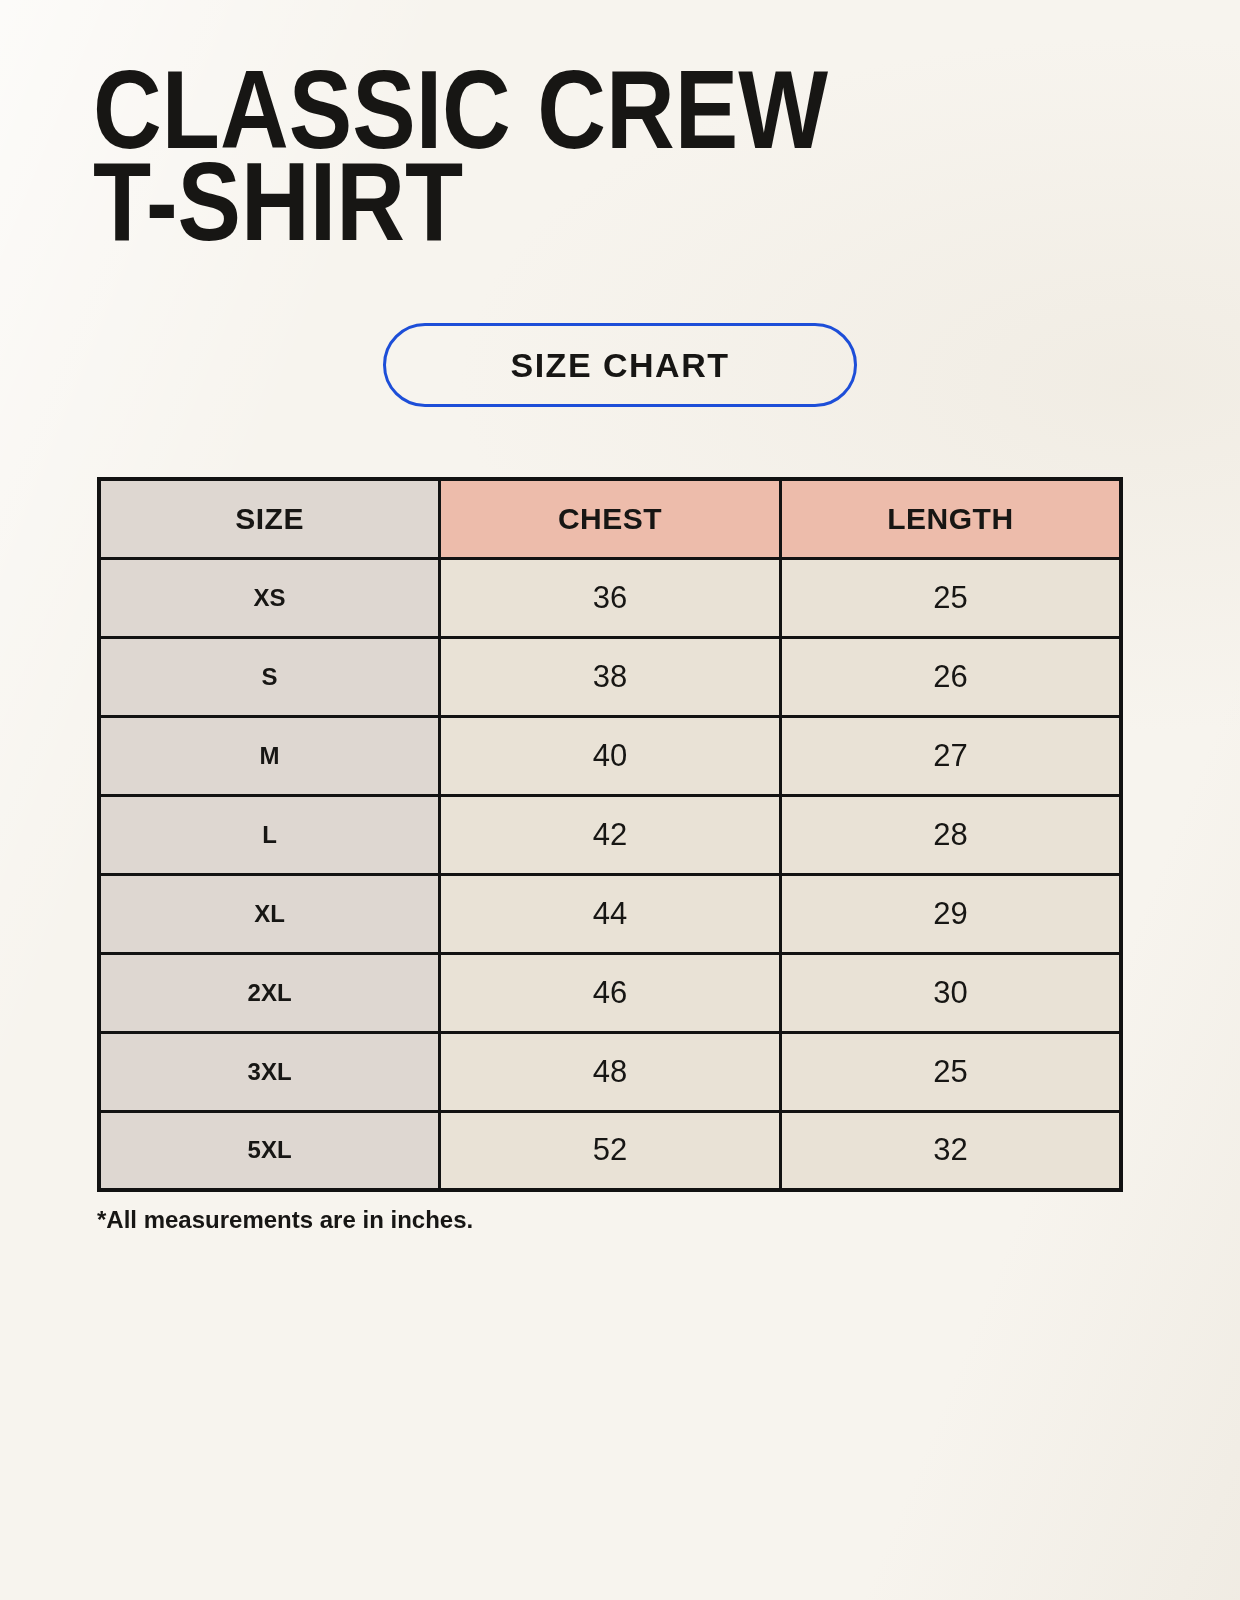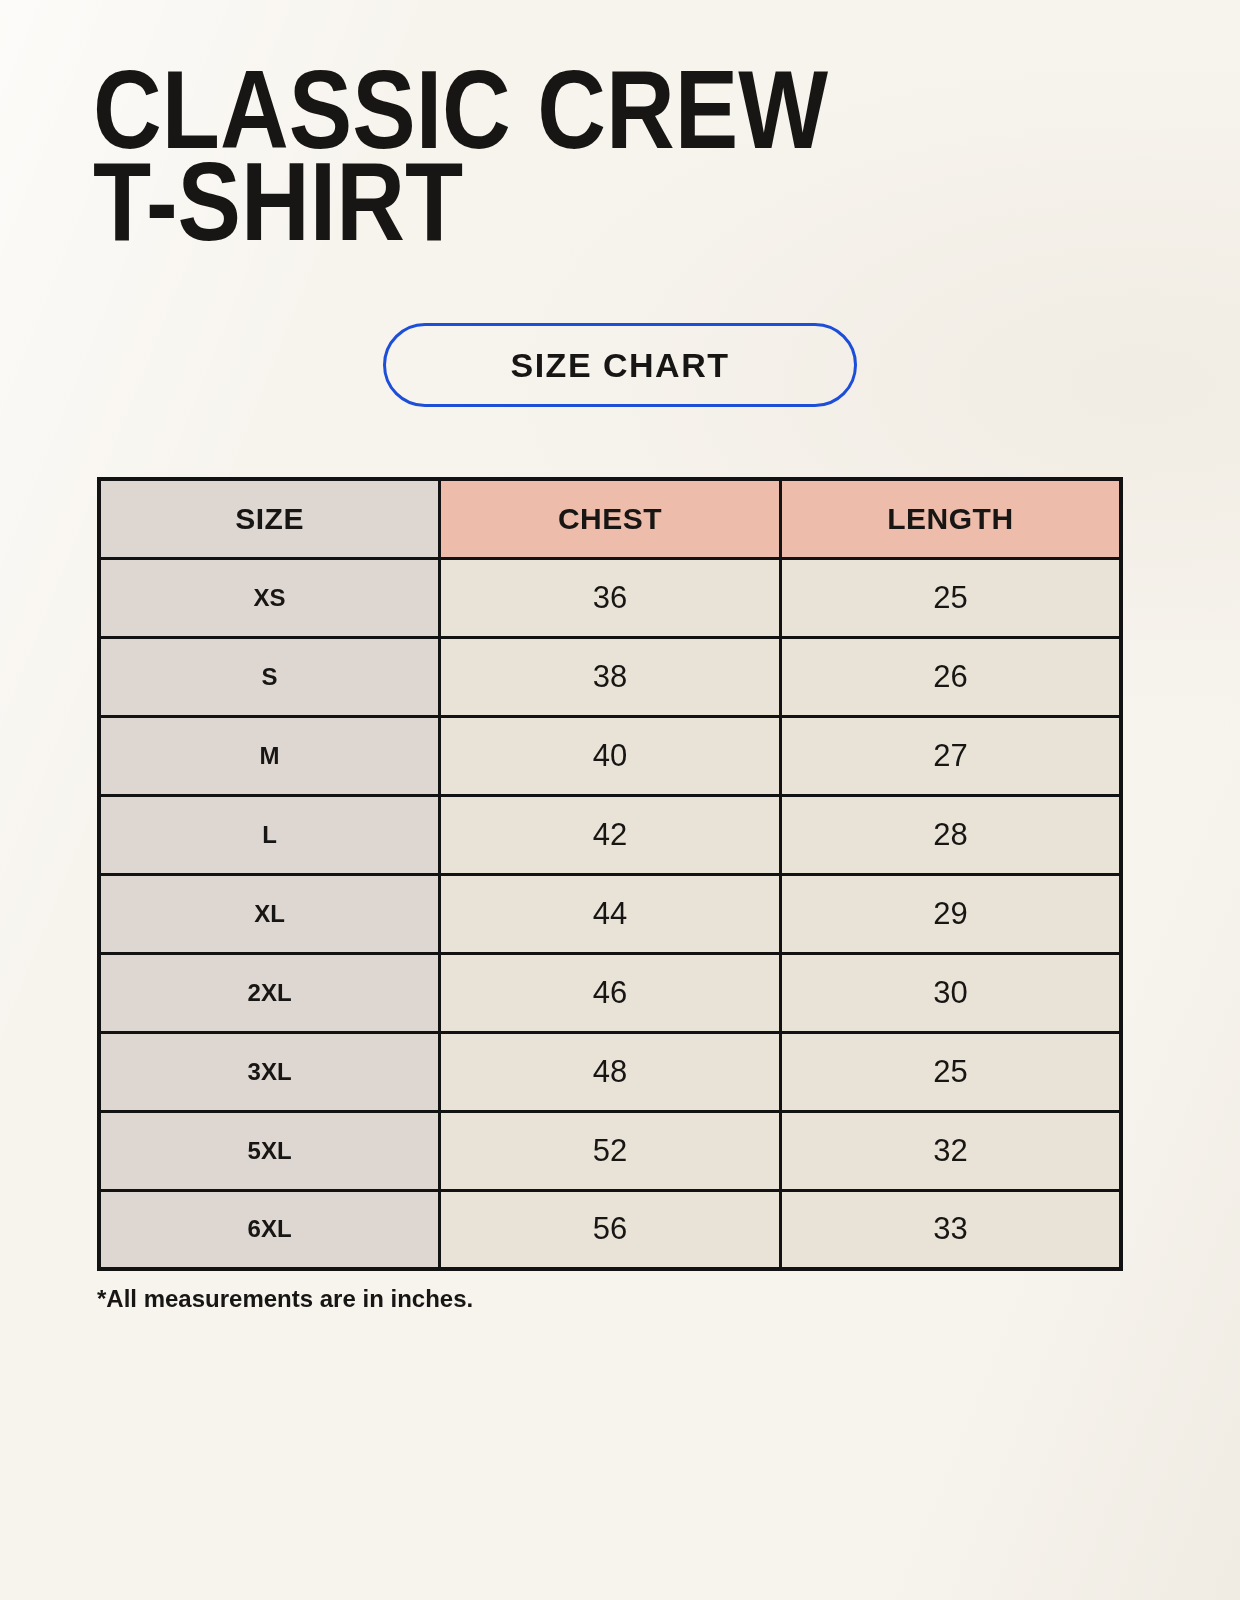--- a/index.html
+++ b/index.html
@@ -160,22 +160,17 @@
         <tr>
           <td class="label-cell">3XL</td>
           <td class="value-cell">48</td>
           <td class="value-cell">25</td>
         </tr>
         <tr>
           <td class="label-cell">5XL</td>
           <td class="value-cell">52</td>
           <td class="value-cell">32</td>
         </tr>
-        <tr>
-          <td class="label-cell">6XL</td>
-          <td class="value-cell">56</td>
-          <td class="value-cell">33</td>
-        </tr>
       </tbody>
   </table>
 </div>
 
 <div class="footnote">*All measurements are in inches.</div>
 
 </body></html>

